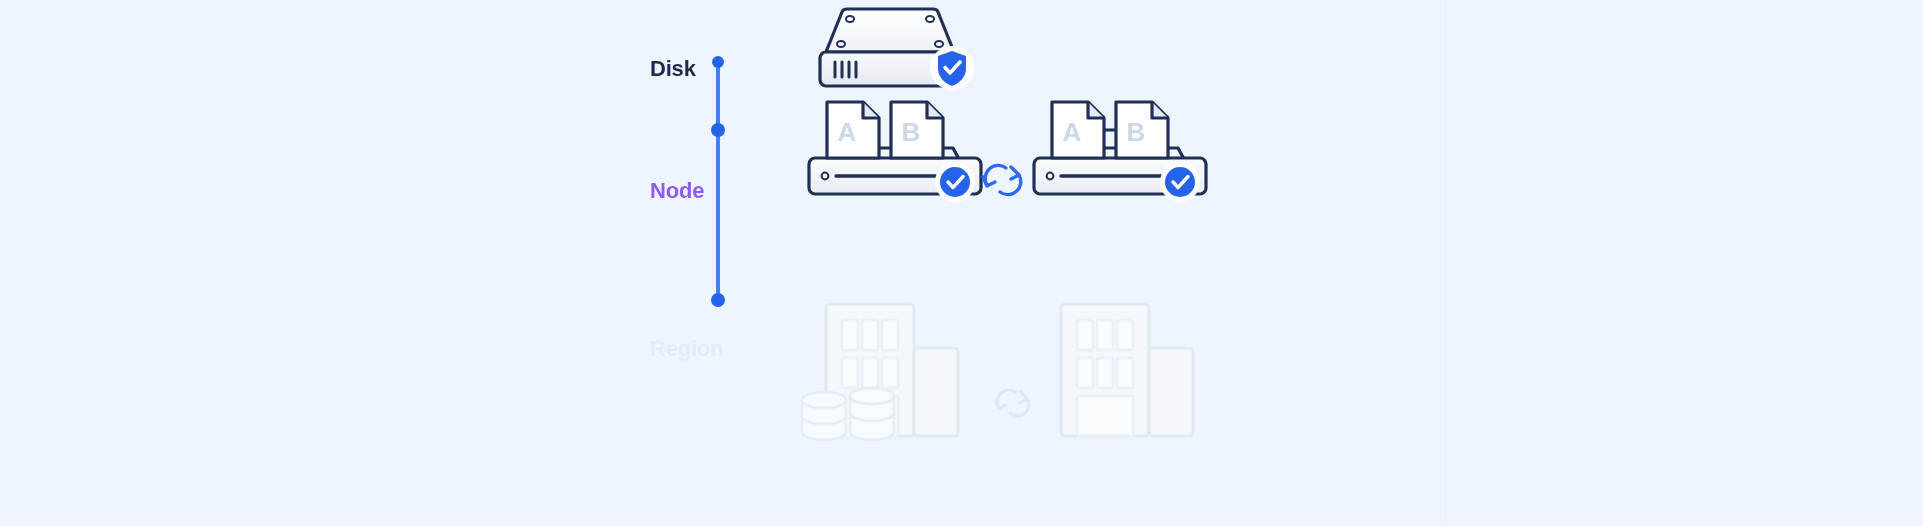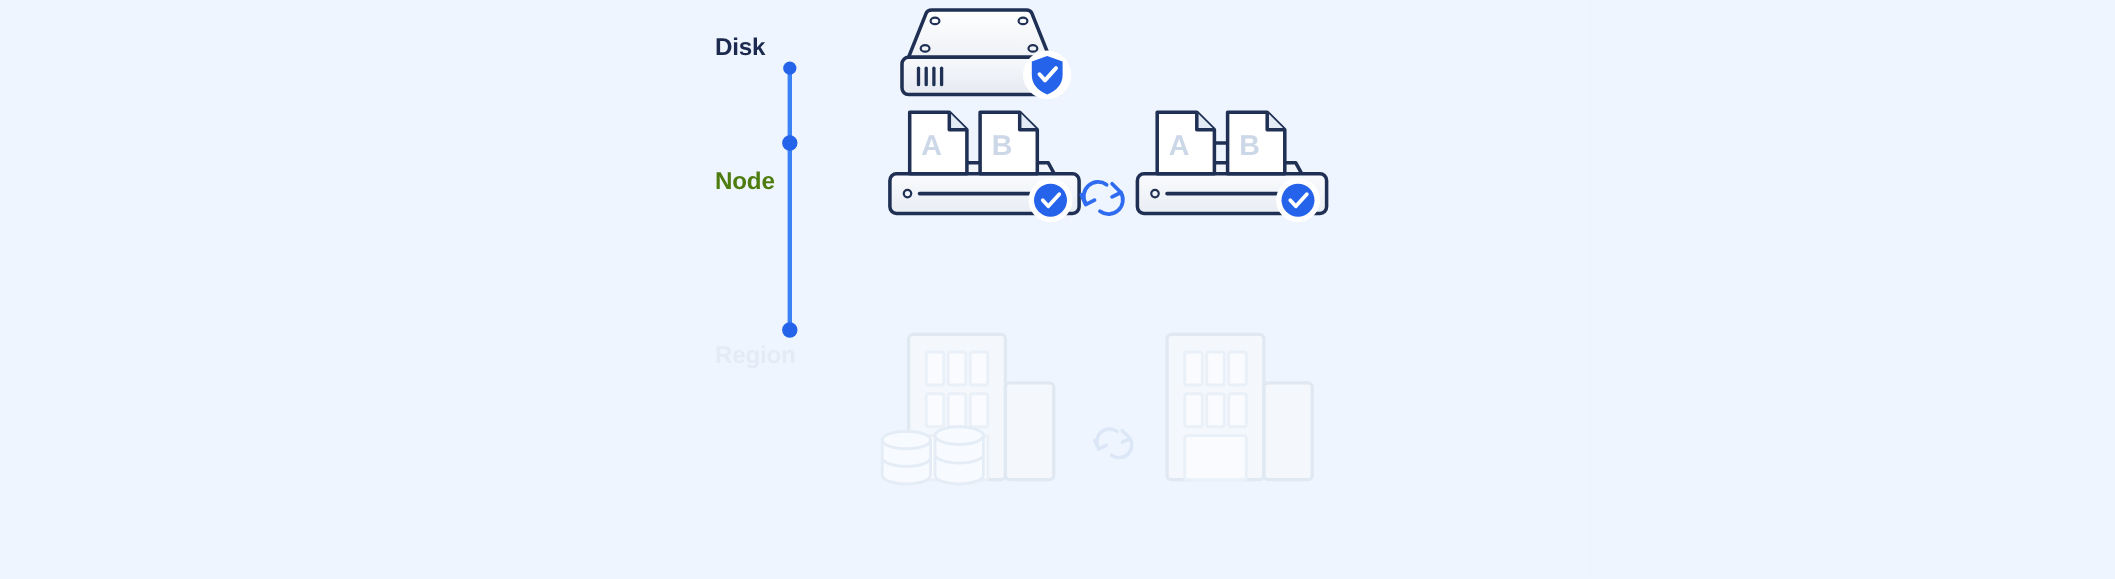--- a/index.html
+++ b/index.html
@@ -17,23 +17,24 @@
   .seam-right { left:1445px; }
 
   .panel { position:absolute; left:470px; top:0; width:975px; height:526px; background:#eff5fe; }
 
   .row-label {
     position:absolute;
     font-weight:bold;
     font-size:22px;
     letter-spacing:-0.2px;
     white-space:nowrap;
+    margin-top:26px;
   }
   .lbl-disk   { left:650px; top:30px;  color:#1b2a4e; }
-  .lbl-node   { left:650px; top:152px; color:#4d7c0f; }
+  .lbl-node   { left:650px; top:152px; color:#8b5cf6; }
   .lbl-region { left:650px; top:310px; color:#e3ebf7; }
 
   .art { position:absolute; }
   .art svg { display:block; overflow:visible; }
 
   .a-disk    { left:790px;  top:4px;   }
   .a-node1   { left:805px;  top:96px;  }
   .a-node2   { left:1030px; top:96px;  }
   .a-sync-node { left:975px; top:155px; }
   .a-region1 { left:800px;  top:300px; }

